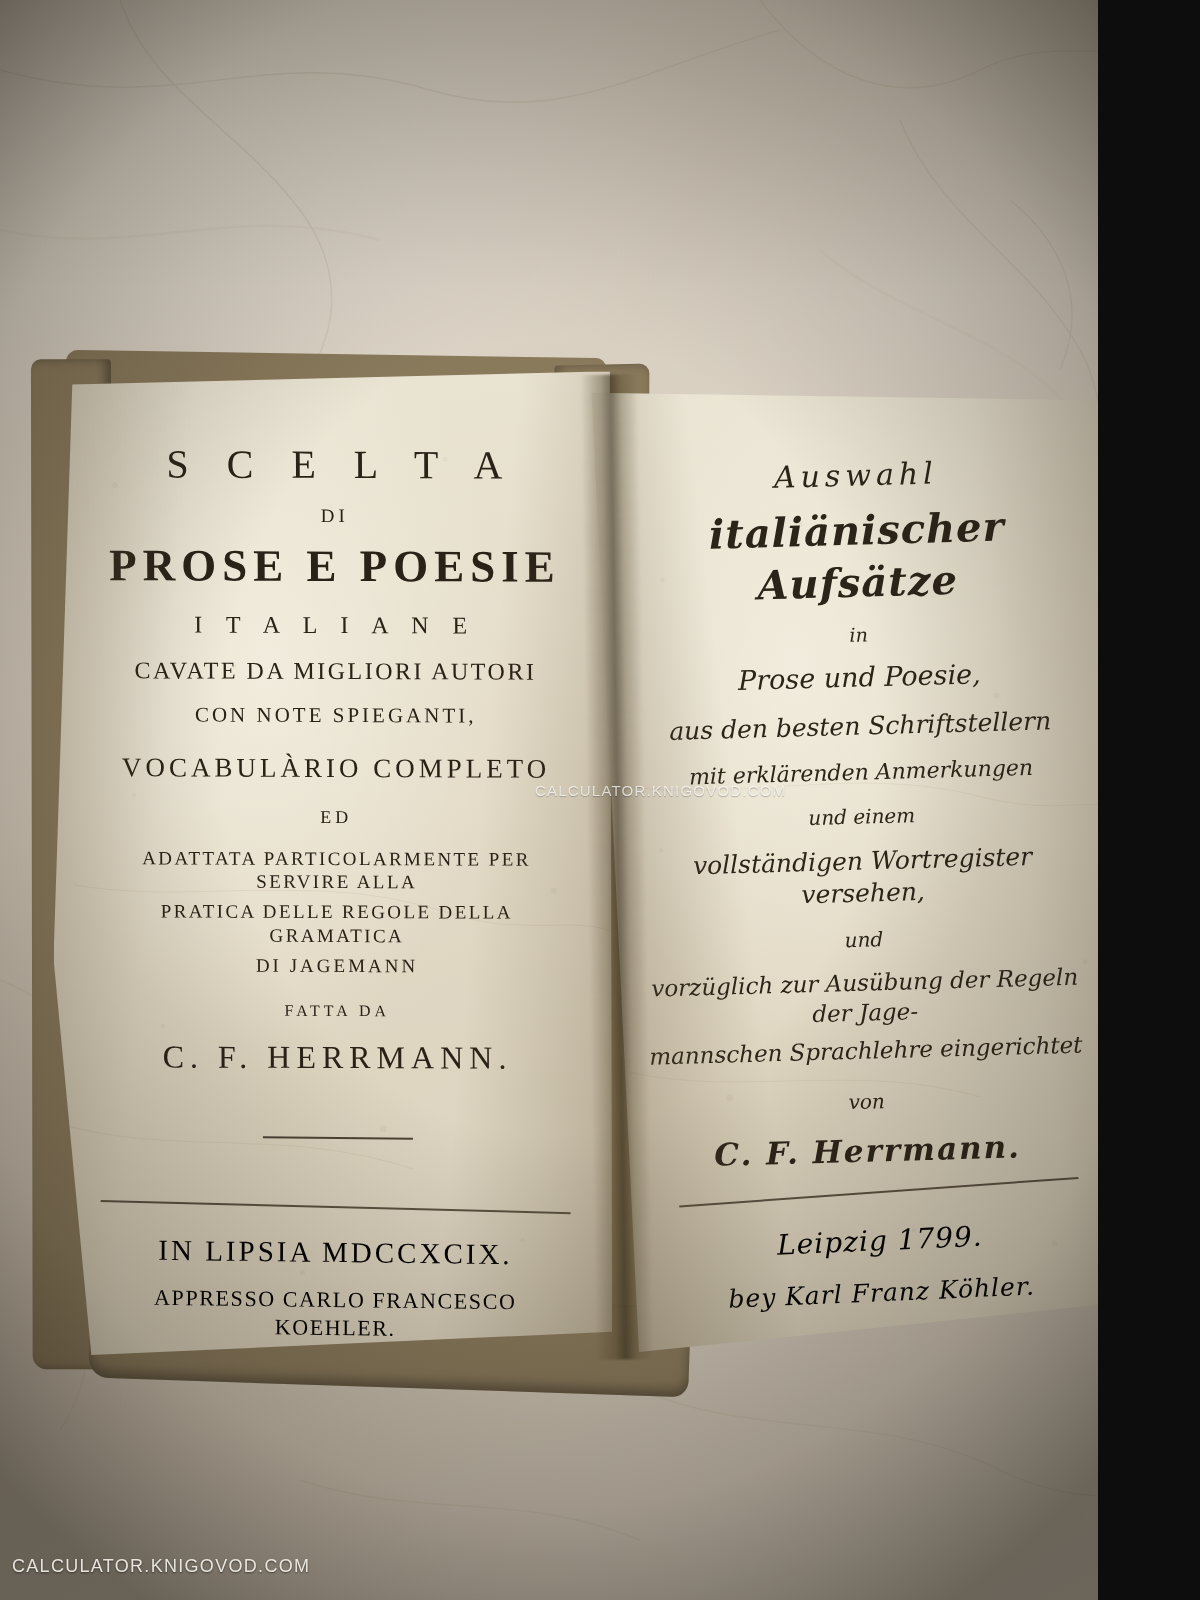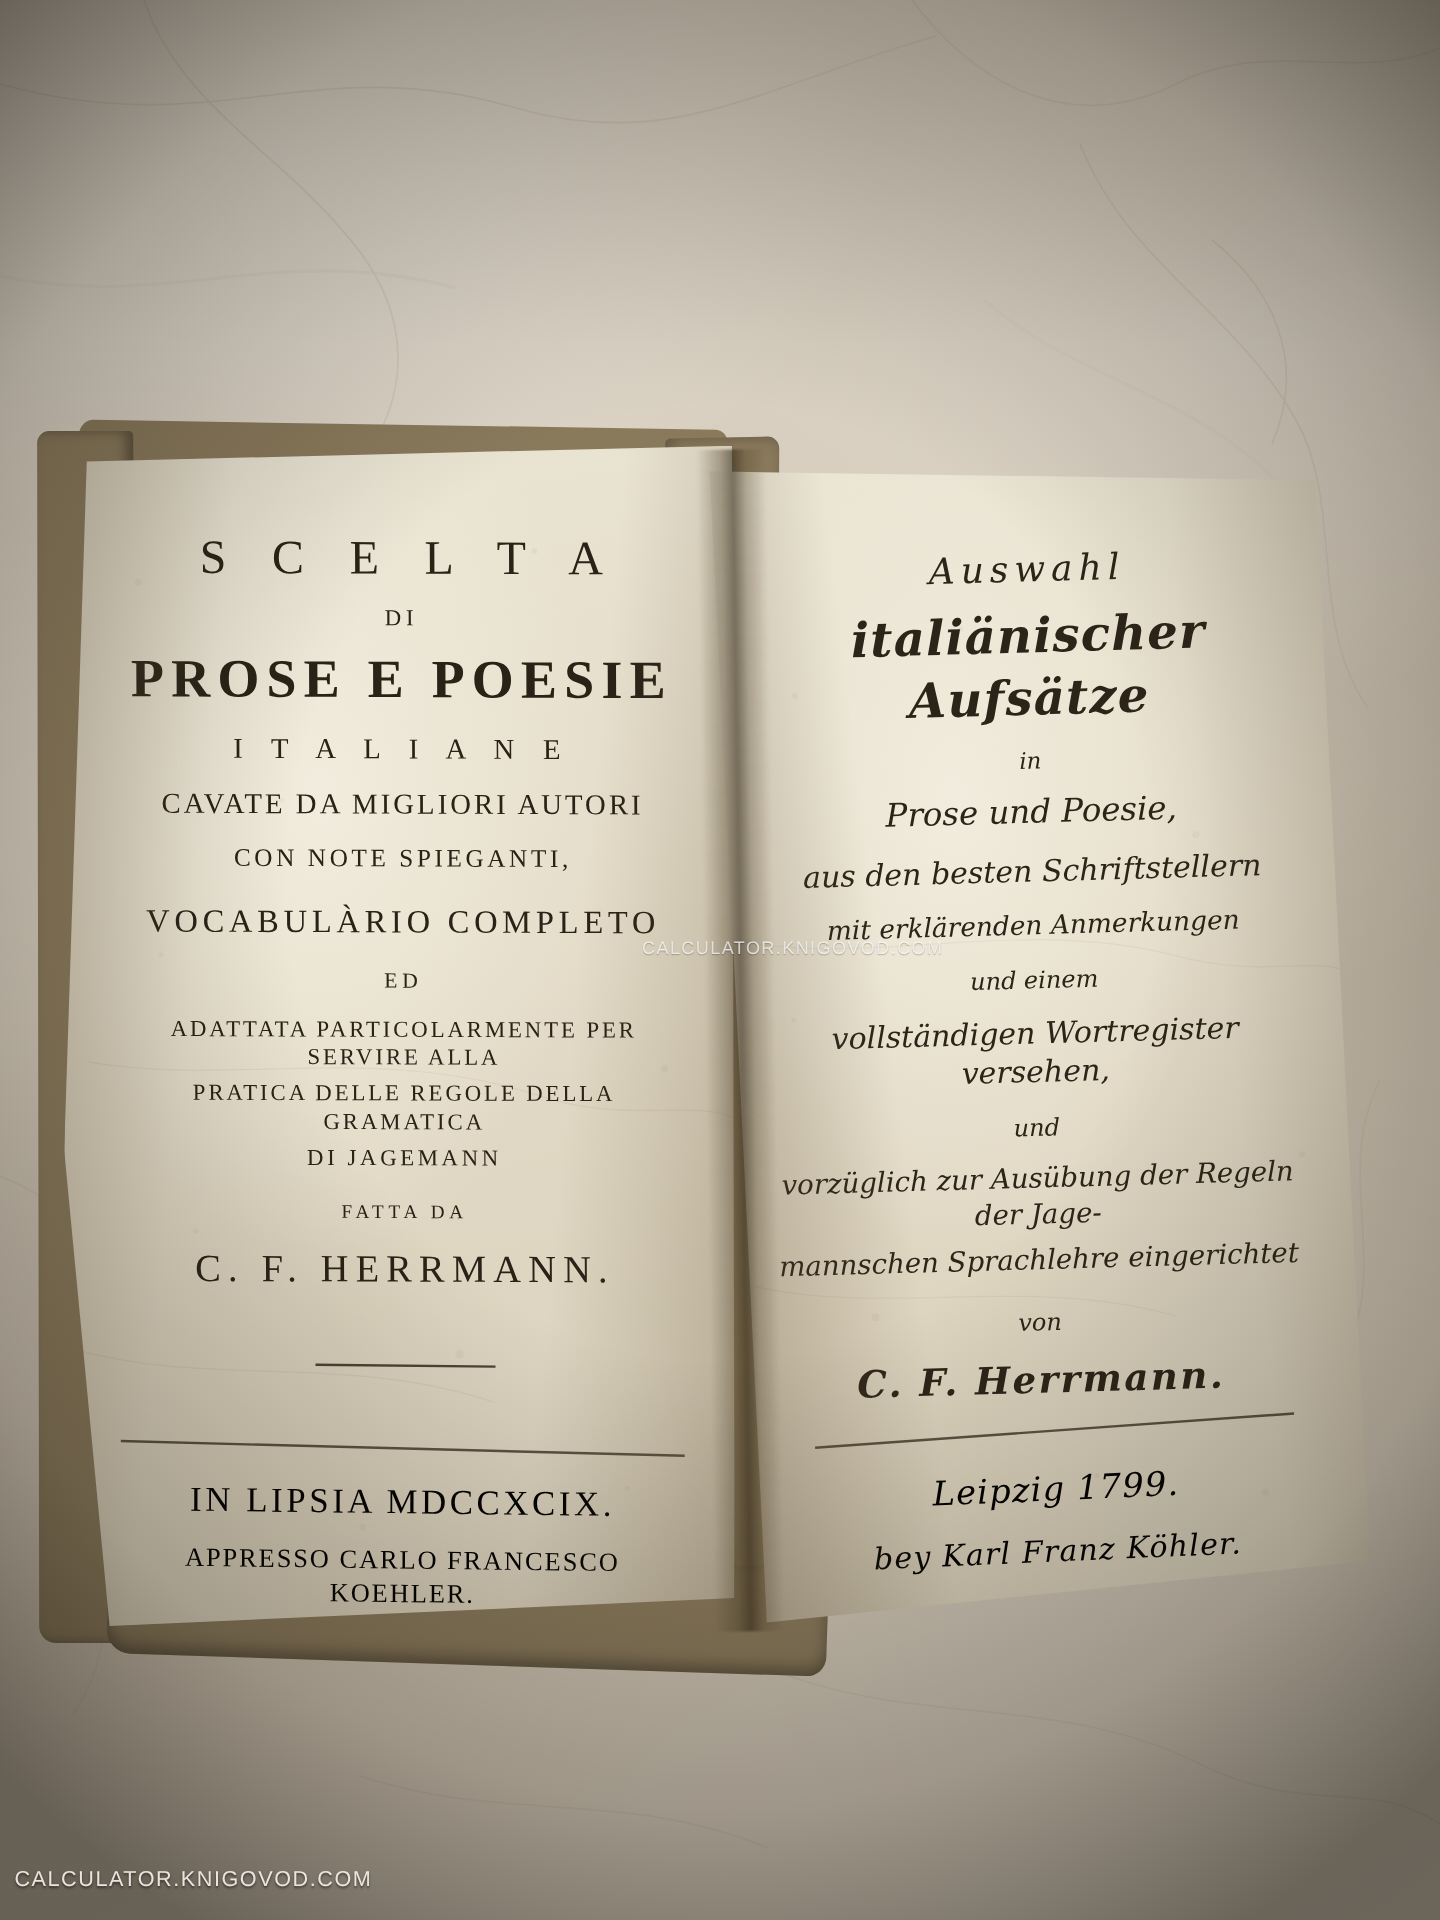--- a/index.html
+++ b/index.html
@@ -2,21 +2,21 @@
 <html><head>
 <meta charset="utf-8">
 <style>
   html, body {
     margin: 0;
     padding: 0;
     background: #0d0d0d;
   }
   #scene {
     position: relative;
-    width: 1200px;
+    width: 1098px;
     height: 1600px;
     overflow: hidden;
     font-family: "Liberation Serif", serif;
   }
 
   
   .bg {
     position: absolute;
     inset: 0;
     background:

